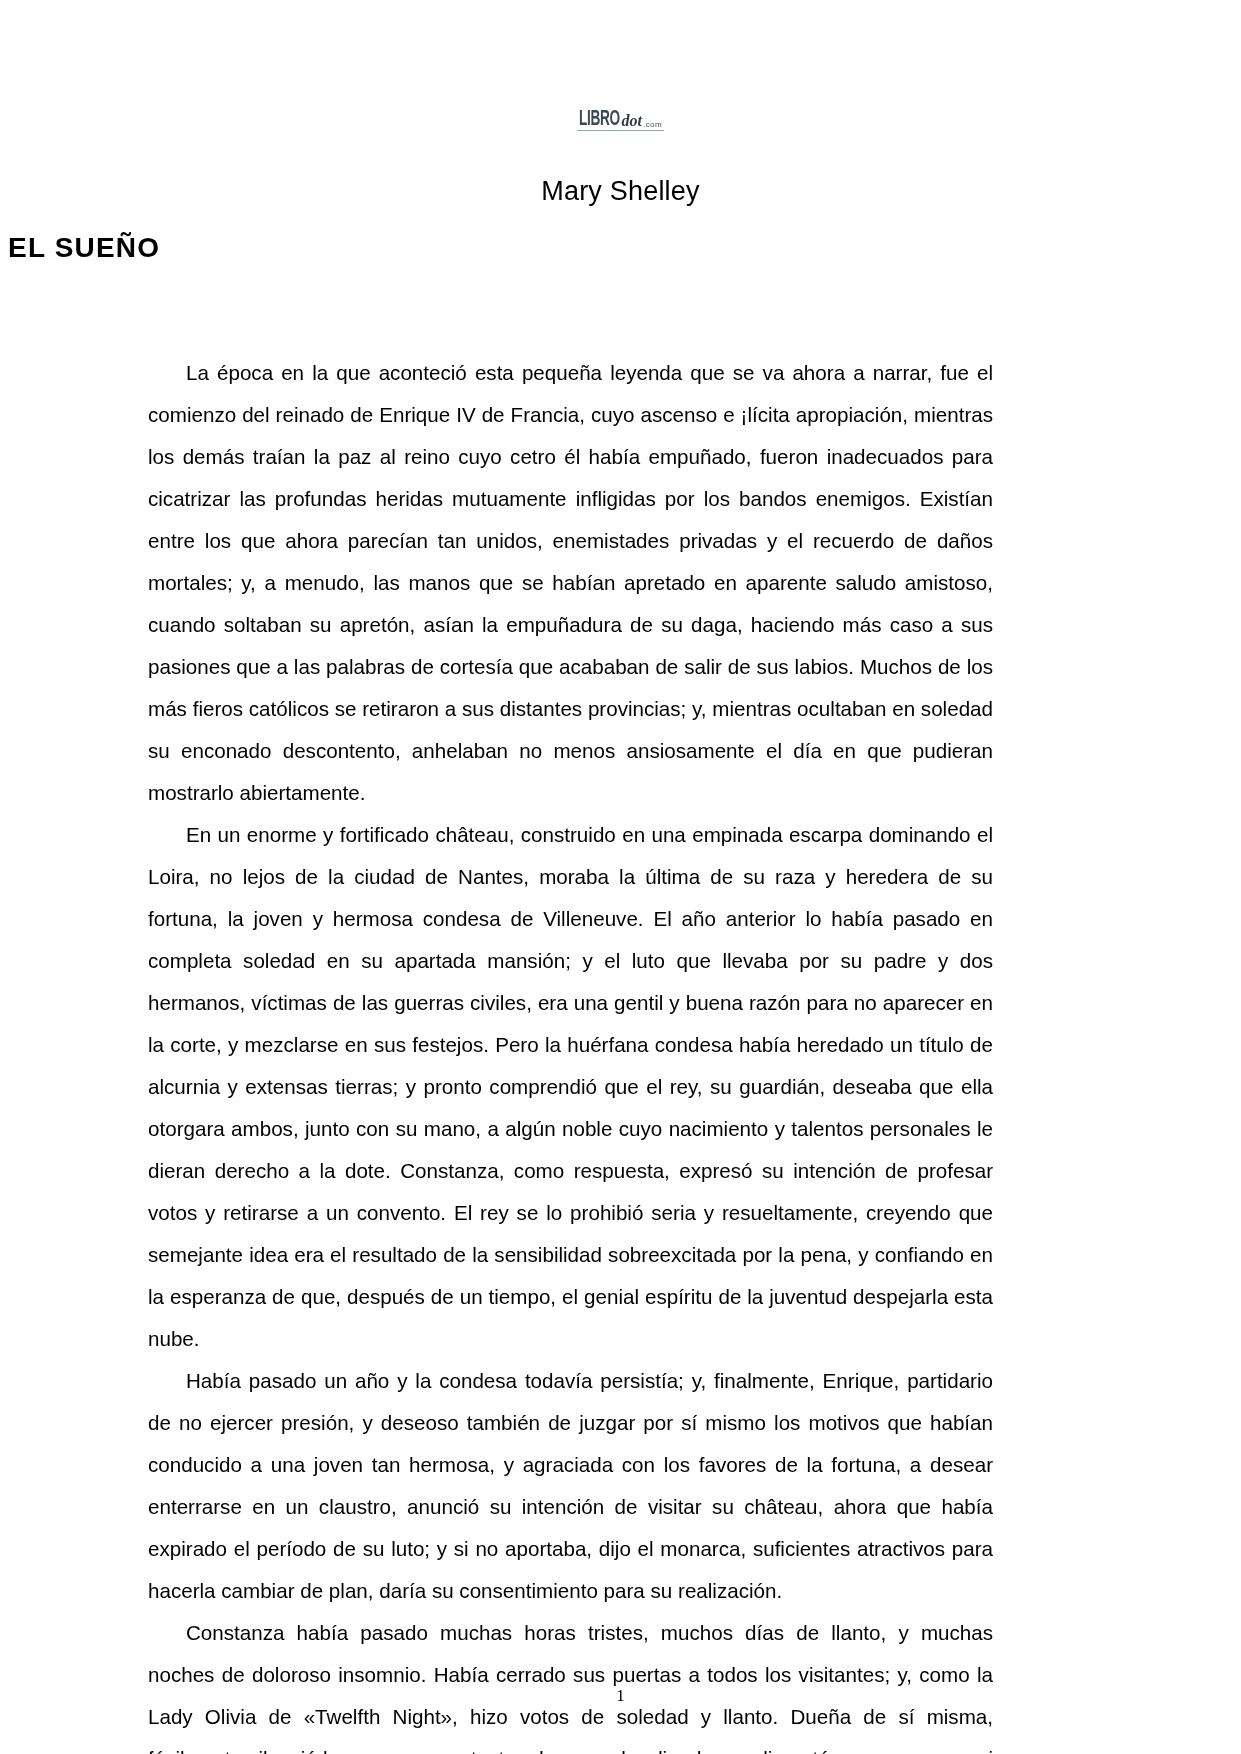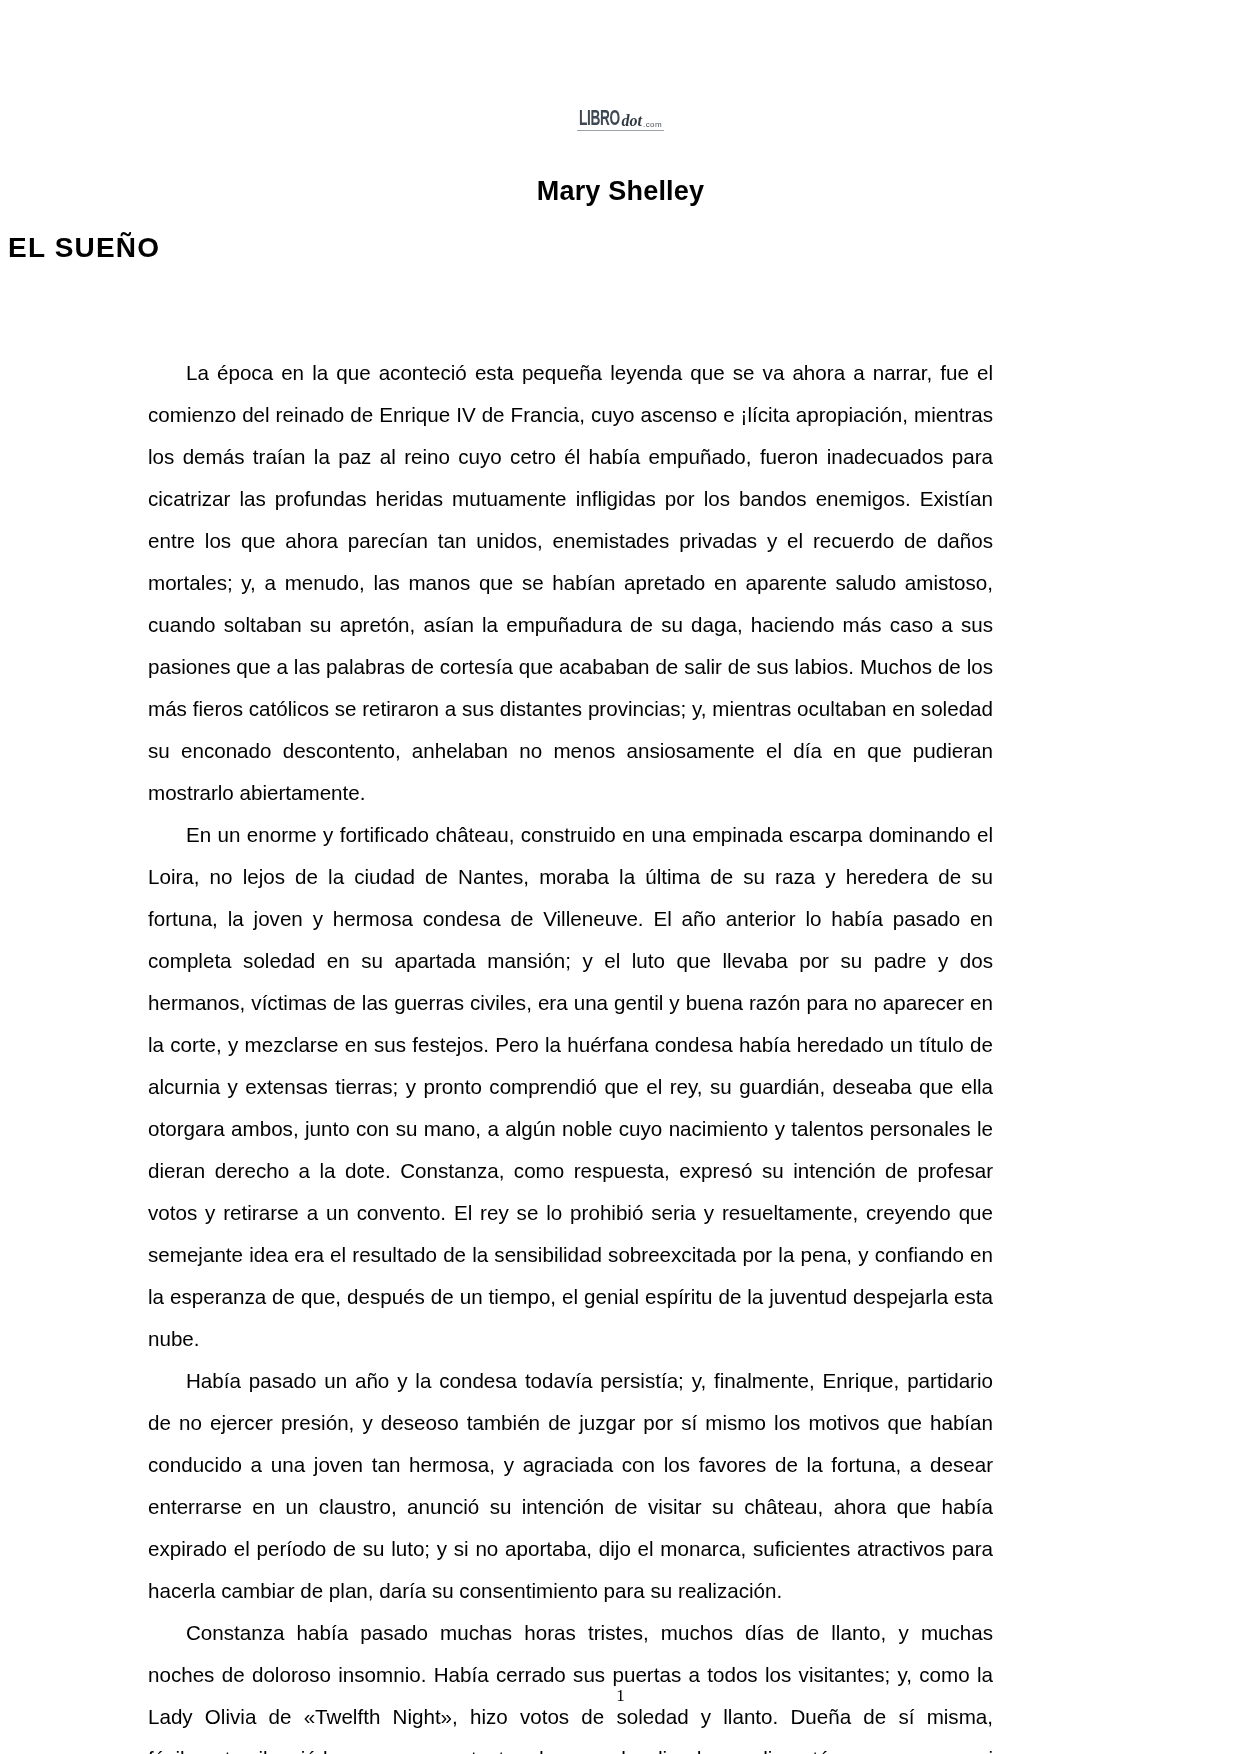--- a/index.html
+++ b/index.html
@@ -76,21 +76,21 @@
   }
 
   
   .author {
     position: absolute;
     top: 176px;
     left: 0;
     width: 1241px;
     text-align: center;
     font-size: 27px;
-    font-weight: bold;
+    font-weight: normal;
     letter-spacing: 0.2px;
   }
   .title {
     position: absolute;
     top: 232px;
     left: 8px;
     width: 1241px;
     font-size: 28px;
     font-weight: bold;
     letter-spacing: 1.2px;

